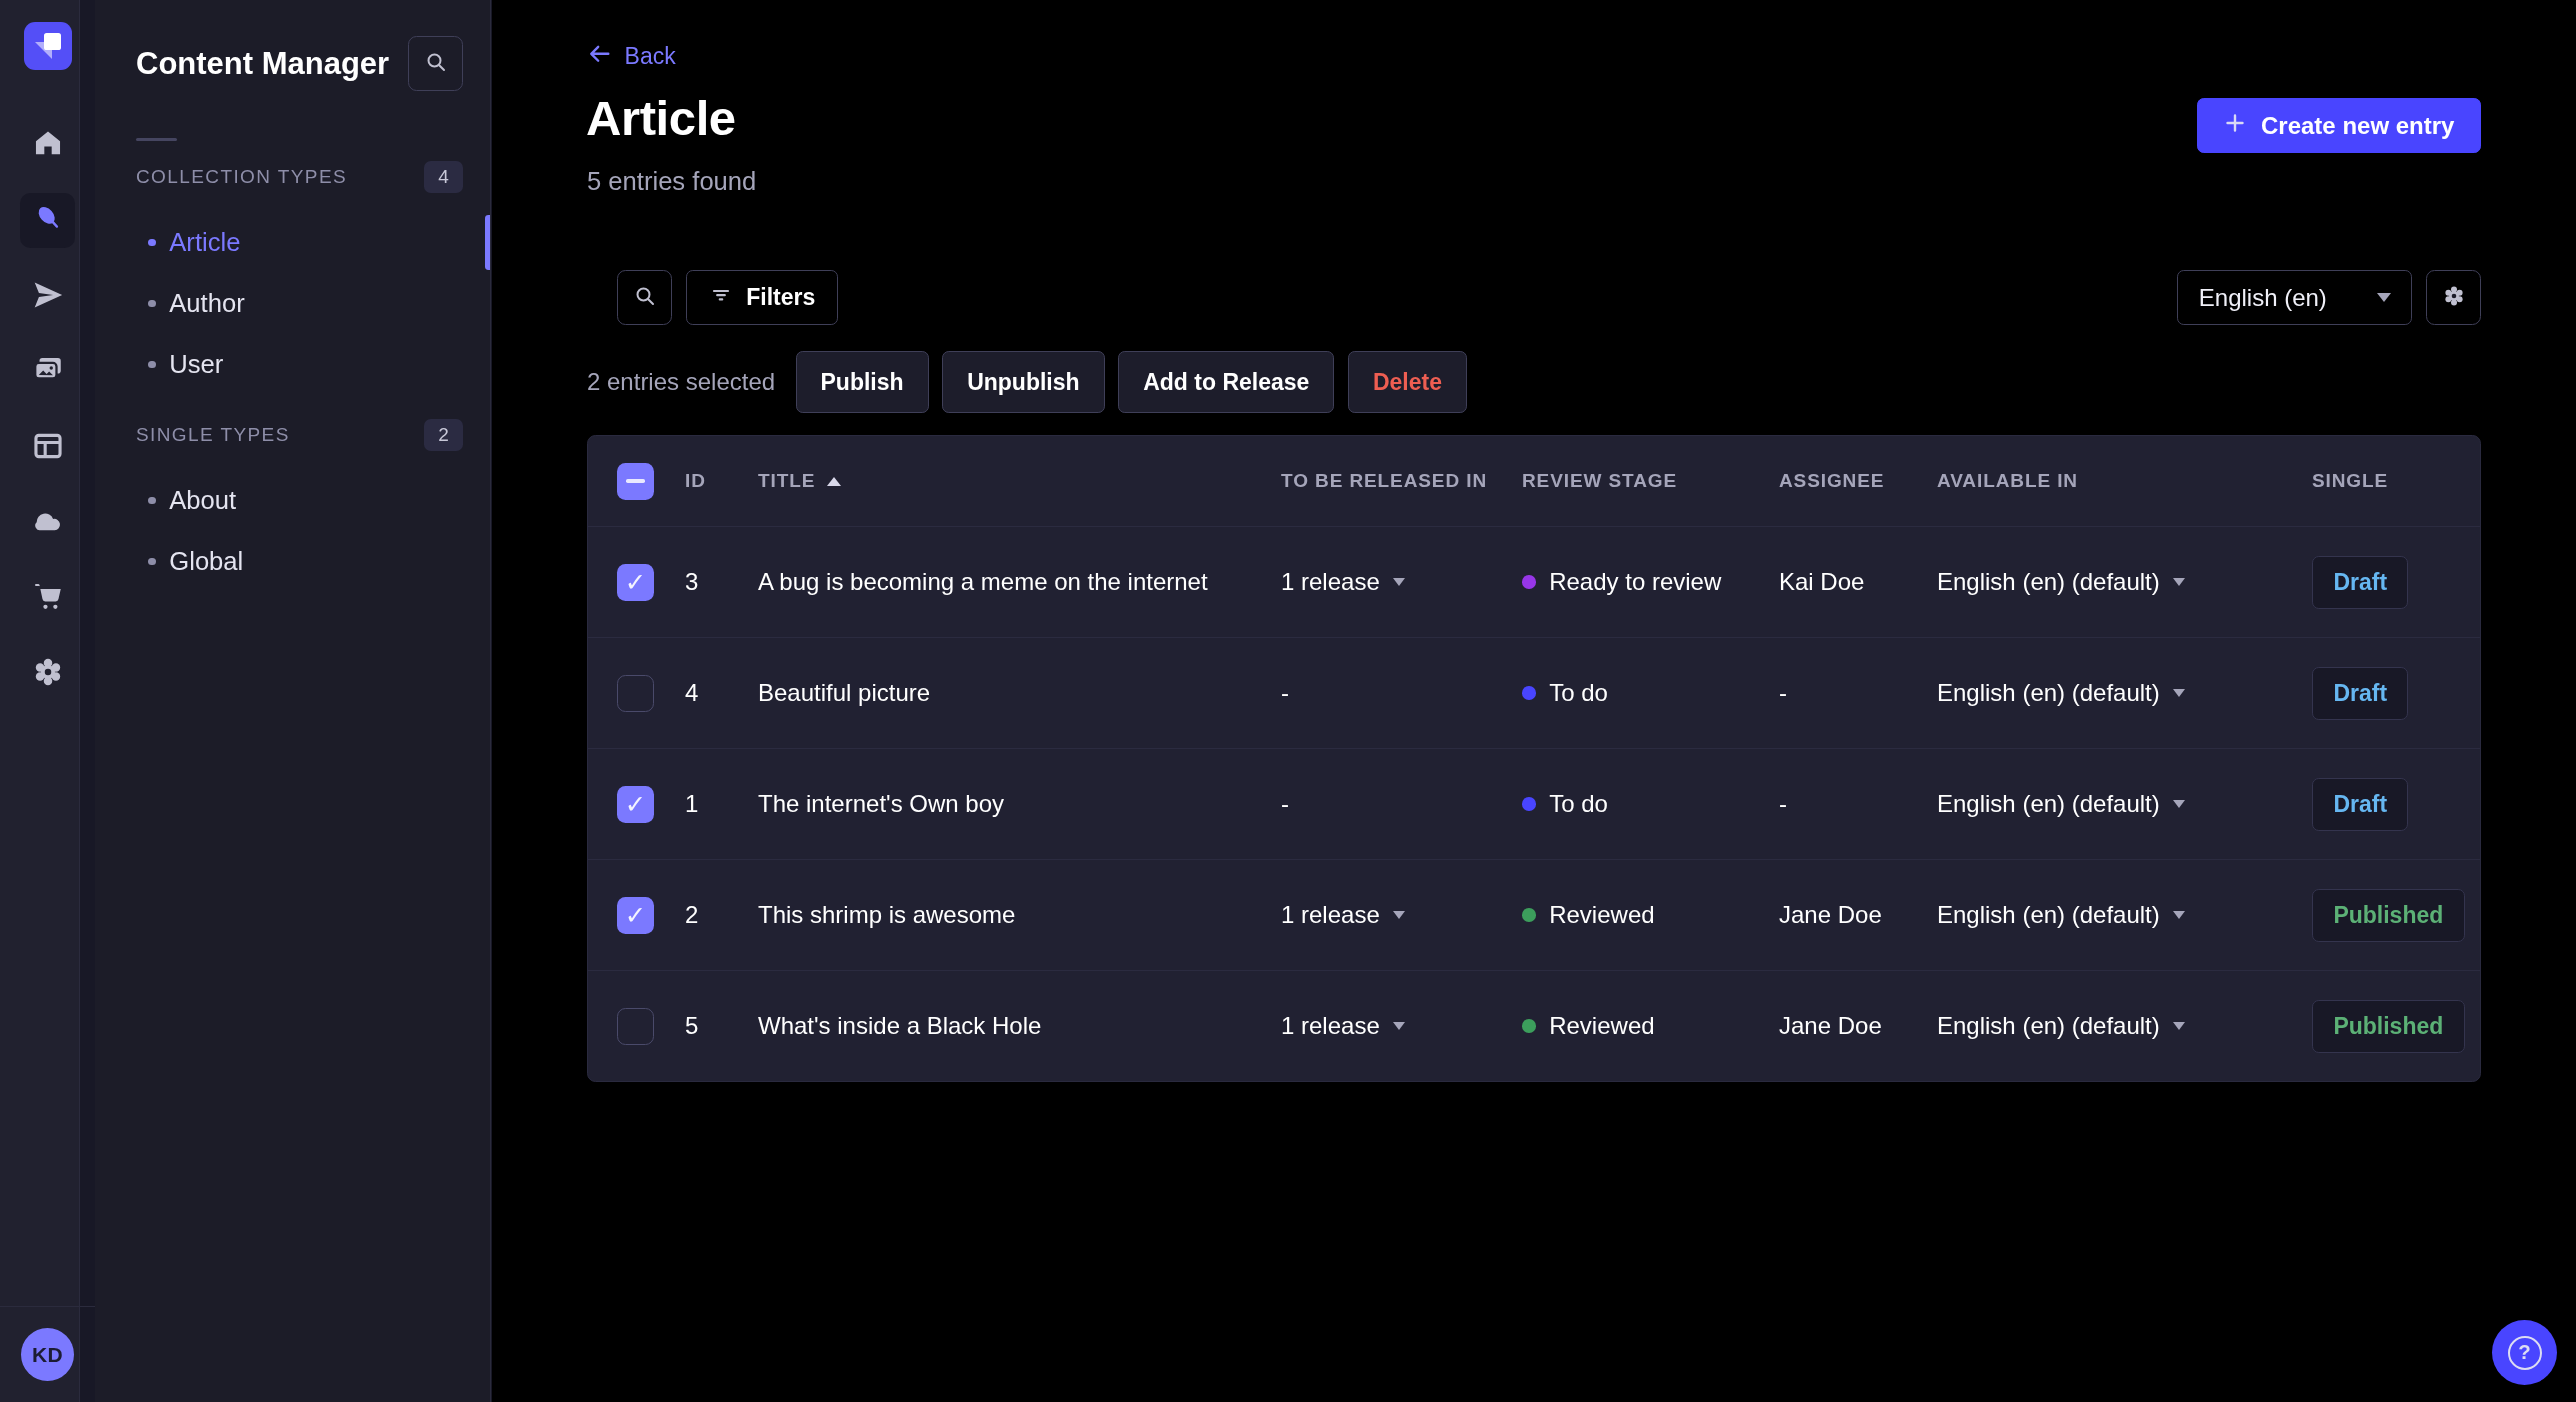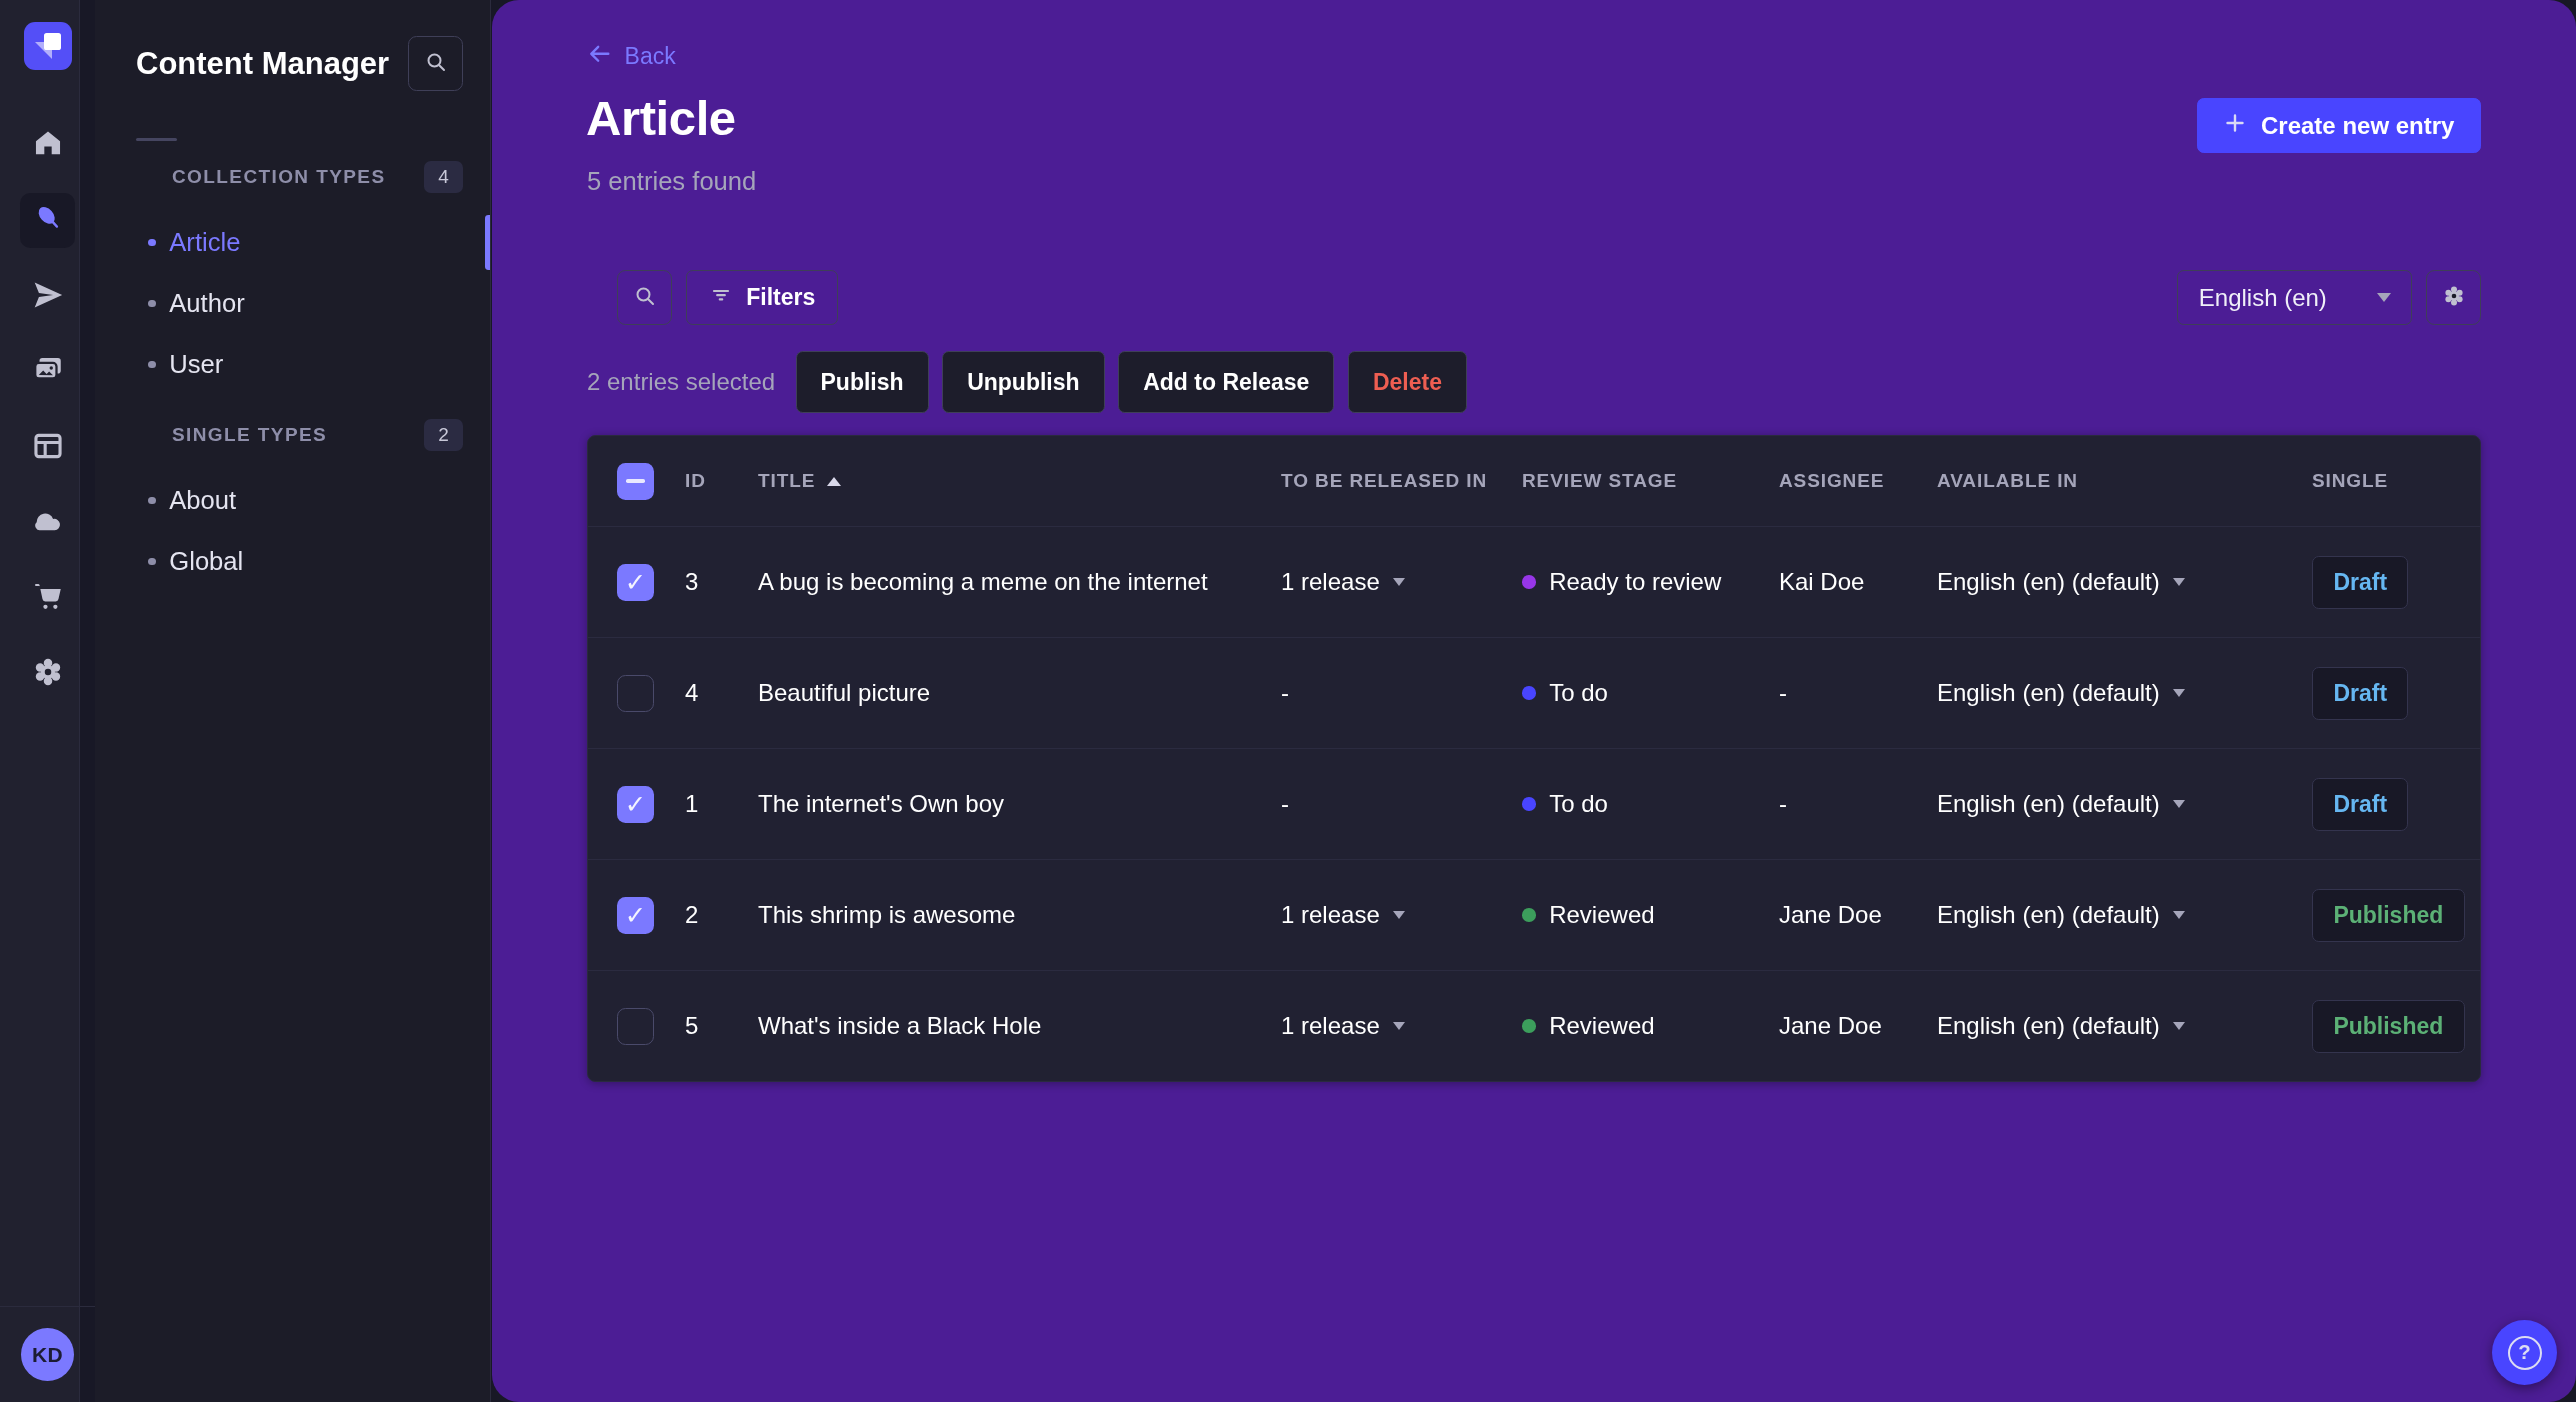--- a/index.html
+++ b/index.html
@@ -21,32 +21,32 @@
 
   
   .subnav{ position:absolute; left:95px; top:0; width:396px; height:100%; background:#1c1c28; border-right:0.9px solid #2b2b3d; }
   .subnav-header{ display:flex; align-items:center; justify-content:space-between; padding:36px 27px 0 41px; }
   .subnav-title{ font-size:31px; font-weight:700; color:#fff; }
   .icon-btn{ width:55px; height:55px; border-radius:8.5px; border:0.9px solid #3f3f58; background:transparent; display:flex; align-items:center; justify-content:center; color:#c0c0d0; cursor:pointer; }
   .icon-btn svg{ width:24px; height:24px; }
   .subnav-divider{ position:absolute; left:41px; top:138px; width:41px; height:2.6px; background:#454560; border-radius:1.7px; }
   .subnav-nav{ position:absolute; left:0; top:161px; right:0; }
   .section-header{ display:flex; align-items:center; justify-content:space-between; padding:0 27px 0 41px; height:32px; margin-bottom:19px; }
-  .section-label{ font-size:19px; font-weight:700; letter-spacing:1.4px; color:#8e8ea9;margin-left:36px; }
+  .section-label{ font-size:19px; font-weight:400; letter-spacing:1.4px; color:#8e8ea9; }
   .count-badge{ min-width:39px; height:32px; padding:0 10.2px; border-radius:6.8px; background:#2b2b42; color:#c8c8d8; font-size:19px; display:flex; align-items:center; justify-content:center; }
   .nav-item{ position:relative; height:61px; display:flex; align-items:center; padding-left:53px; cursor:pointer; }
   .bullet{ width:7.7px; height:7.7px; border-radius:50%; background:#8e8ea9; margin-right:13.6px; flex:none; }
   .nav-label{ font-size:25.6px; color:#e4e4f0; }
   .nav-item.active .nav-label{ color:#7b79ff; }
   .nav-item.active .bullet{ background:#7b79ff; }
   .active-bar{ position:absolute; right:0; top:3.4px; width:5.1px; height:55px; background:#7b79ff; border-radius:3.4px 0 0 3.4px; }
   .section-2{ margin-top:24px; }
 
   
-  .main{ position:absolute; left:492px; top:0; right:0; bottom:0; background:#4c1d95;border-radius:27px; }
+  .main{ position:absolute; left:492px; top:0; right:0; bottom:0; background:#000000; }
   .back-row{ position:absolute; left:95px; top:41px; display:flex; align-items:center; gap:12px; color:#7b79ff; font-size:23px; cursor:pointer; }
   .back-row svg{ width:25.6px; height:25.6px; }
   .page-title{ position:absolute; left:94px; top:90px; font-size:49px; font-weight:700; color:#fff; letter-spacing:-0.4px; }
   .subtitle{ position:absolute; left:95px; top:167px; font-size:25.6px; color:#a5a5ba; }
   .create-btn{ position:absolute; right:95px; top:98px; height:55px; padding:0 25.6px; border-radius:6.8px; background:#4945ff; border:0.9px solid #4945ff; color:#fff; font-size:24px; font-weight:700; display:flex; align-items:center; gap:13.6px; cursor:pointer; font-family:inherit; }
   .create-btn svg{ width:24px; height:24px; color:#d9d9f5; }
 
   .toolbar-left{ position:absolute; left:95px; top:270px; display:flex; gap:13.6px;padding-left:30px; }
   .toolbar-right{ position:absolute; right:95px; top:270px; display:flex; gap:13.6px; }
   .filters-btn{ height:55px; padding:0 22px; border-radius:6.8px; border:0.9px solid #3f3f58; background:transparent; color:#fff; font-size:23px; font-weight:700; display:flex; align-items:center; gap:13.6px; cursor:pointer; font-family:inherit; }

